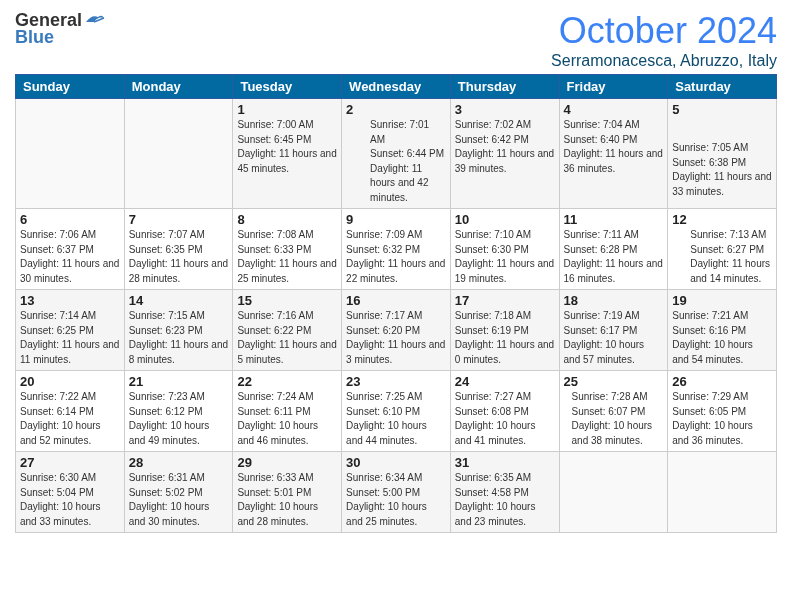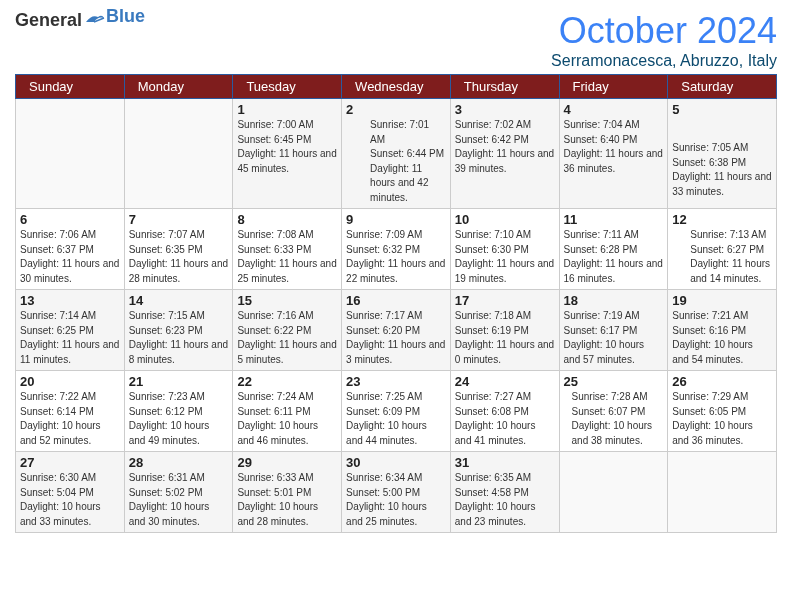--- a/index.html
+++ b/index.html
@@ -15,47 +15,47 @@
       padding: 10px 15px 5px 15px;
     }
     .header-row {
       display: flex;
       justify-content: space-between;
       align-items: flex-start;
       margin-bottom: 4px;
     }
     .logo {
       display: flex;
-      flex-direction: row;
+      flex-direction: column;
       align-items: flex-start;
     }
     .title-section {
       text-align: right;
     }
     .month-title {
       font-size: 36px;
       font-weight: normal;
       color: #3b82f6;
     }
     .location {
       font-size: 16px;
       color: #0c4a6e;
     }
     .calendar-table {
       width: 100%;
       border-collapse: collapse;
       table-layout: fixed;
     }
     .calendar-table thead tr th {
-      background-color: #7f1d1d;
+      background-color: #0369a1;
       color: #fff;
       text-align: left;
-      padding: 4px 13px;
+      padding: 4px 7px;
       font-size: 13px;
-      font-weight: normal;
+      font-weight: bold;
       border: 1px solid #2a5a9f;
     }
     .calendar-table tbody tr td {
       border: 1px solid #ccc;
       vertical-align: top;
       padding: 3px 4px;
       font-size: 10.5px;
       color: #222;
       height: 78px;
       background: #fff;
@@ -252,21 +252,21 @@
           </td>
           <td>
             <span class="day-number">22</span>
             <div class="day-info" style="white-space: pre-line;">Sunrise: 7:24 AM
 Sunset: 6:11 PM
 Daylight: 10 hours and 46 minutes.</div>
           </td>
           <td>
             <span class="day-number">23</span>
             <div class="day-info" style="white-space: pre-line;">Sunrise: 7:25 AM
-Sunset: 6:09 PM
+Sunset: 6:10 PM
 Daylight: 10 hours and 44 minutes.</div>
           </td>
           <td>
             <span class="day-number">24</span>
             <div class="day-info" style="white-space: pre-line;">Sunrise: 7:27 AM
 Sunset: 6:08 PM
 Daylight: 10 hours and 41 minutes.</div>
           </td>
           <td>
             <span class="day-number">25</span>

